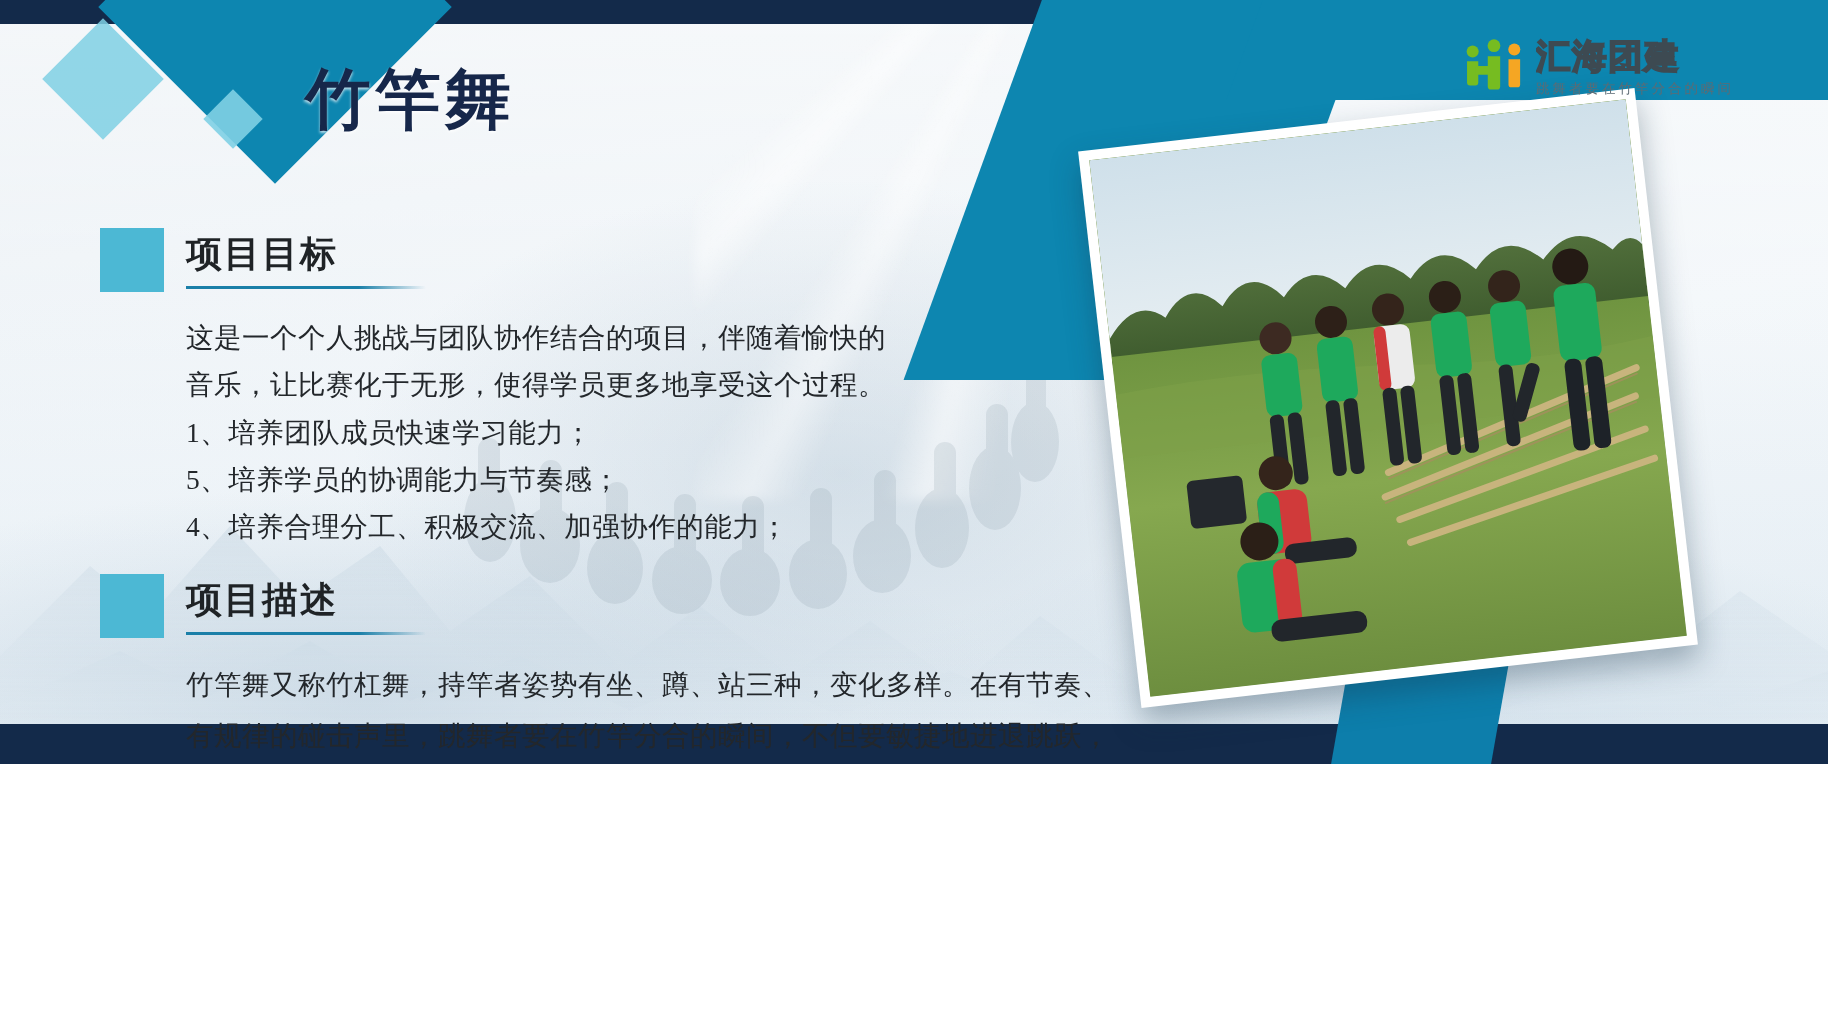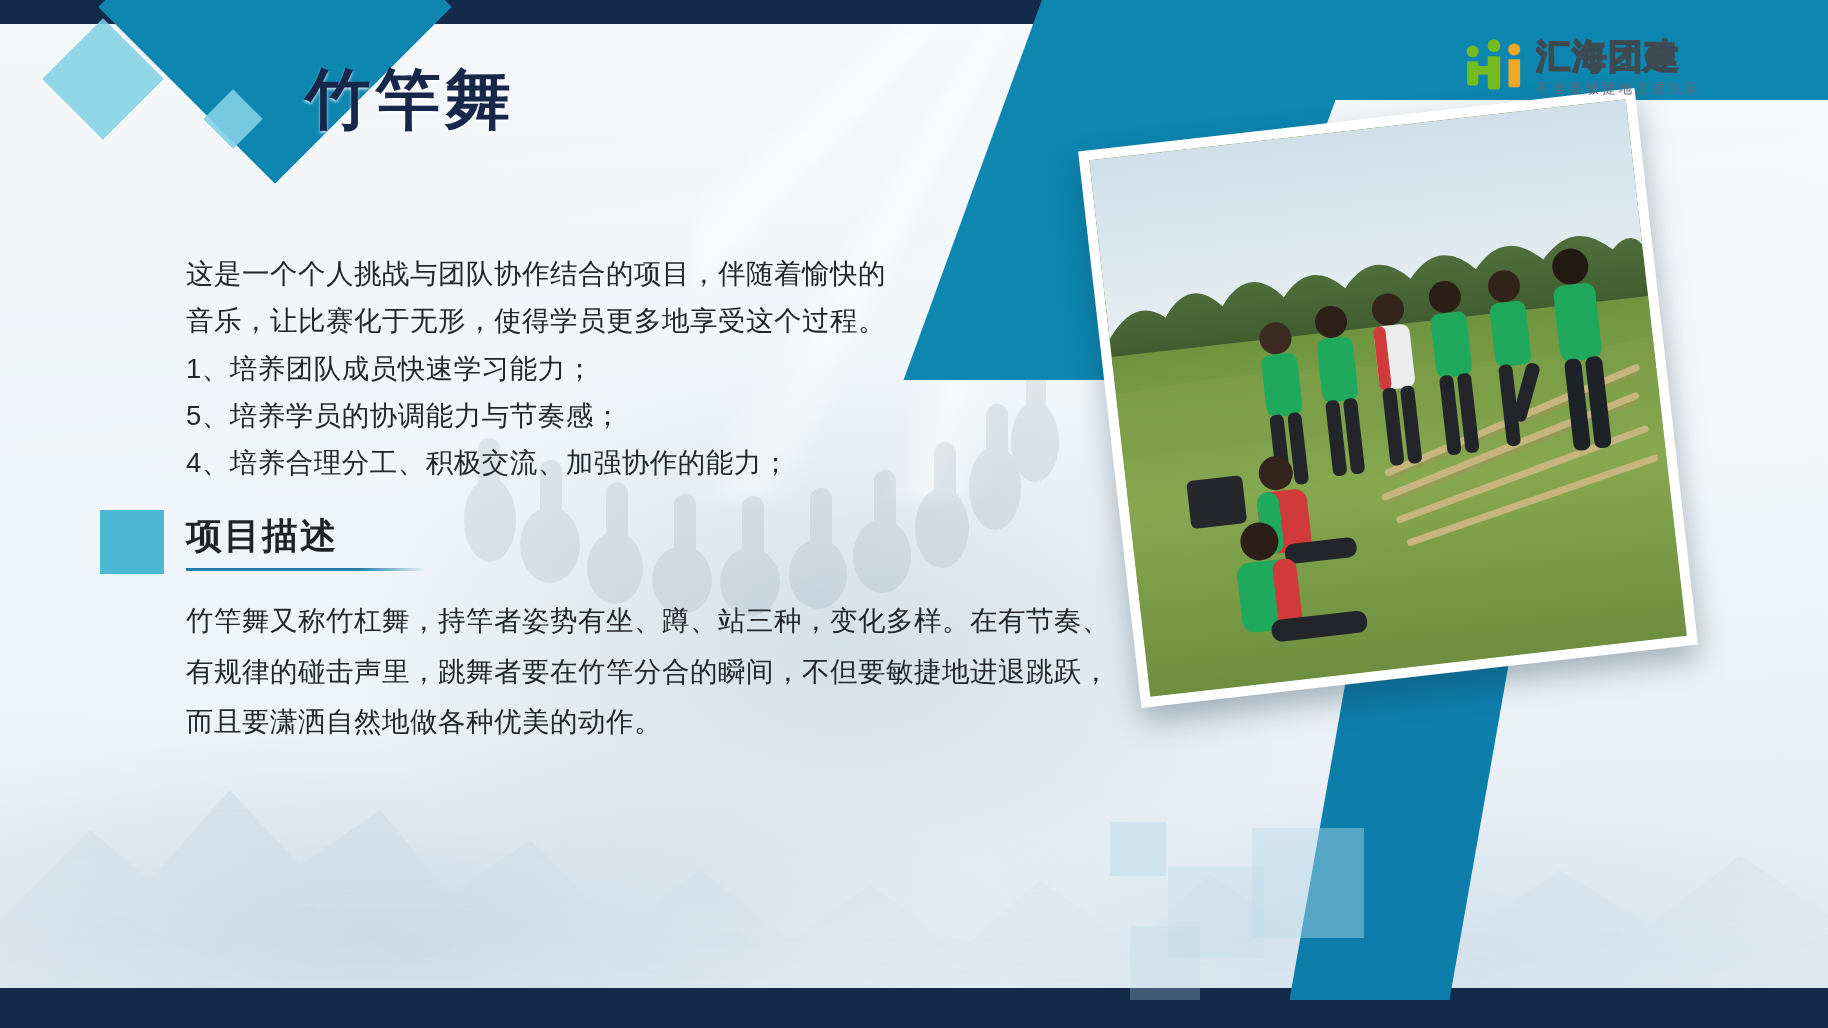--- a/index.html
+++ b/index.html
@@ -5,21 +5,21 @@
   html, body {
     margin: 0;
     padding: 0;
     background: #ffffff;
   }
   * { box-sizing: border-box; }
 
   .slide {
     position: relative;
     width: 1828px;
-    height: 1028px;
+    height: 764px;
     overflow: hidden;
     font-family: "Liberation Sans", "DejaVu Sans", sans-serif;
     background: linear-gradient(170deg, #e8eef3 0%, #eef3f7 25%, #f3f7fa 55%, #e9f0f5 100%);
   }
 
   
   .bg-wash {
     position: absolute;
     inset: 0;
     background:
@@ -205,21 +205,21 @@
     padding-left: 86px;
     font-size: 27.5px;
     line-height: 1.72;
     color: #23272b;
     letter-spacing: 0.5px;
   }
   .sec-body p { margin: 0; }
   .para { max-width: 700px; text-align: center; }
   .desc { max-width: 970px; line-height: 1.82; }
   .goal-list { list-style: none; margin: 0; padding: 0; }
-  .goal-list li { white-space: nowrap; }
+  .goal-list li { white-space: nowrap; font-family: Liberation Serif, serif; }
 
   
   .photo-wrap {
     position: absolute;
     left: 1108px; top: 118px;
     width: 560px; height: 560px;
     transform: rotate(-6.5deg);
     background: #ffffff;
     padding: 10px 10px 10px 10px;
     box-shadow: 0 14px 30px rgba(20,50,70,0.34);
@@ -396,27 +396,32 @@
       <circle cx="33" cy="10" r="6.6" fill="#76bc21"></circle>
       <path d="M26.6,21 h12.8 v31 a3.2,3.2 0 0 1 -3.2,3.2 h-6.4 a3.2,3.2 0 0 1 -3.2,-3.2 Z" fill="#76bc21"></path>
       <rect x="14" y="31" width="14" height="9" fill="#76bc21"></rect>
       <circle cx="54" cy="14" r="6.2" fill="#f5a623"></circle>
       <path d="M48,24 h12 v26 a3,3 0 0 1 -3,3 h-6 a3,3 0 0 1 -3,-3 Z" fill="#f5a623"></path>
     </svg>
     <div class="logo-wordblock">
       <svg class="logo-word" viewBox="0 0 252 42">
         <text x="0" y="33" font-family="'Liberation Sans','DejaVu Sans',sans-serif" font-size="36" font-weight="700" letter-spacing="2" fill="none" stroke="#3d4a52" stroke-width="2.1">汇海团建</text>
       </svg>
-      <div class="logo-sub">不但要敏捷地进退跳跃</div>
+      <div class="logo-sub">跳舞者要在竹竿分合的瞬间</div>
     </div>
   </div>
 
   <div class="content">
 
     <div class="section">
+      <div class="sec-head">
+        <div class="sec-square"></div>
+        <div class="sec-title">项目目标</div>
+        <div class="sec-rule"></div>
+      </div>
       <div class="sec-body">
         <p class="para">这是一个个人挑战与团队协作结合的项目，伴随着愉快的音乐，让比赛化于无形，使得学员更多地享受这个过程。</p>
         <ul class="goal-list">
           <li>1、培养团队成员快速学习能力；</li>
           <li>5、培养学员的协调能力与节奏感；</li>
           <li>4、培养合理分工、积极交流、加强协作的能力；</li>
         </ul>
       </div>
     </div>
 

